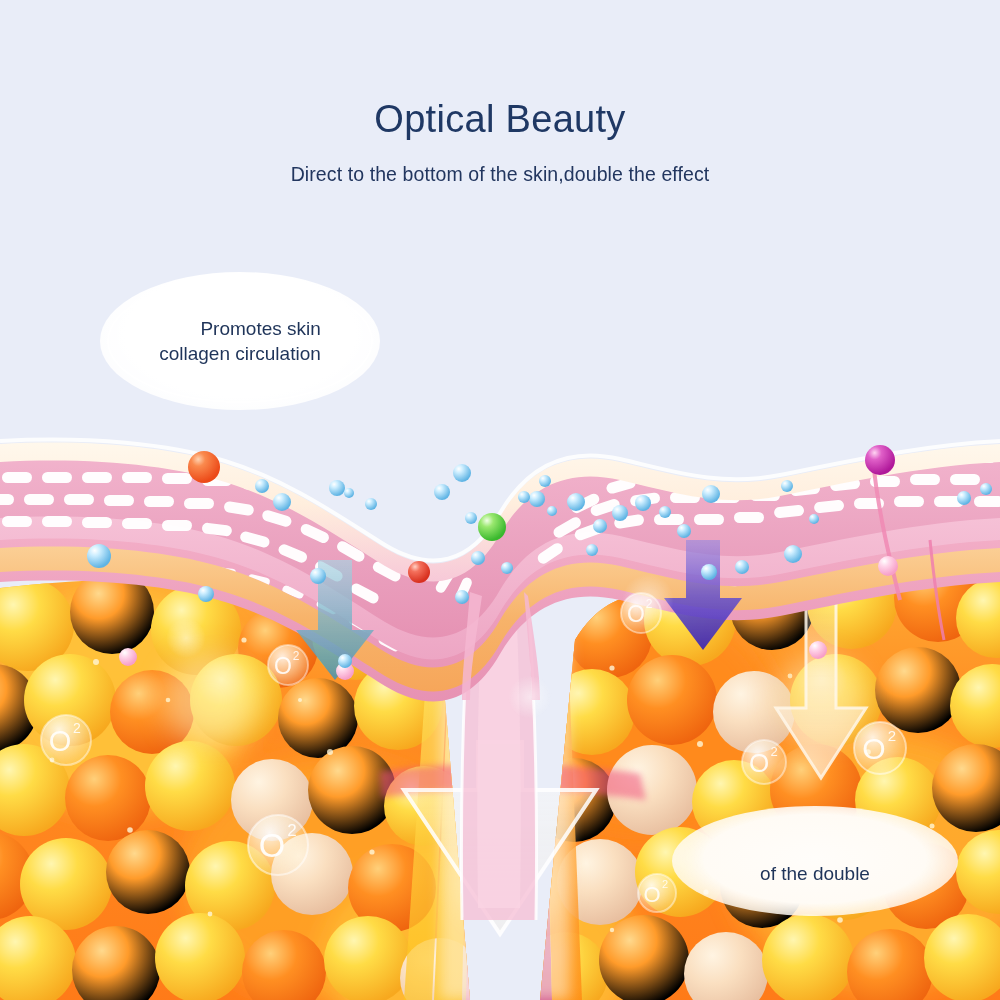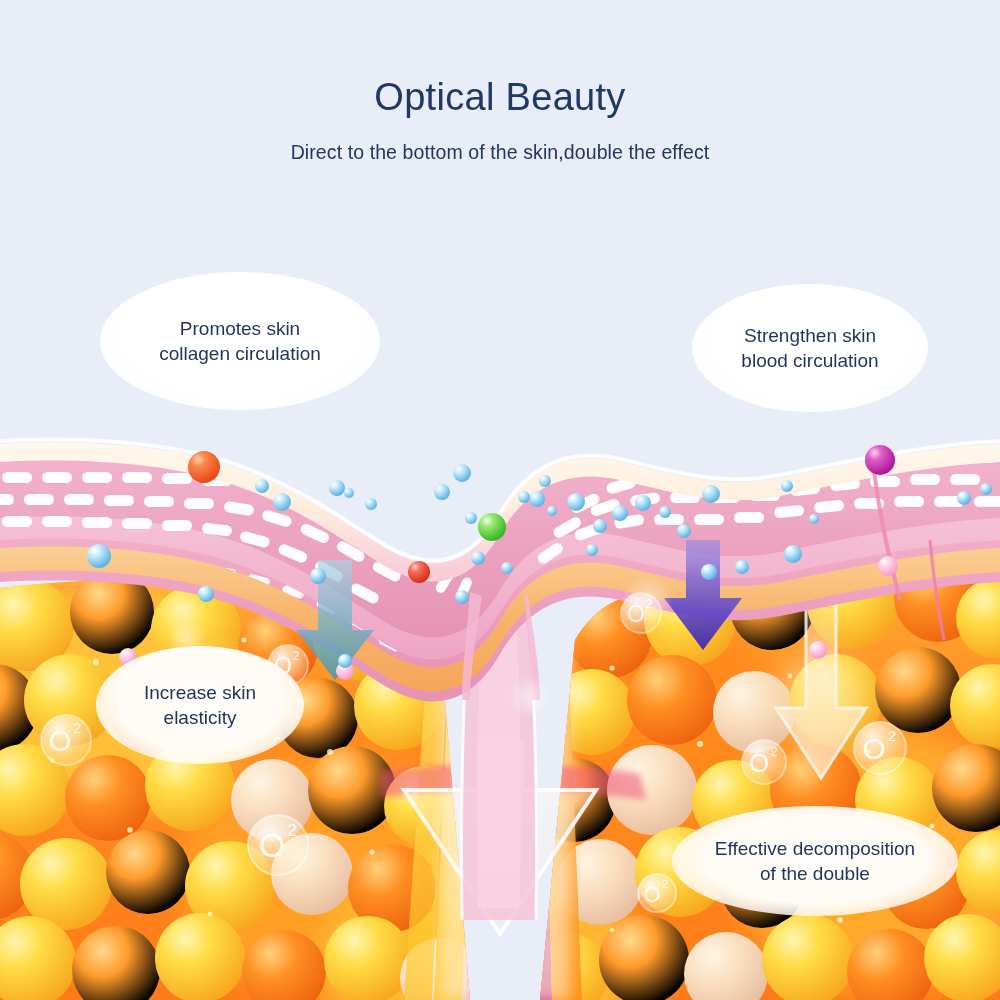--- a/index.html
+++ b/index.html
@@ -12,21 +12,21 @@
   #stage {
     position:relative;
     width:1000px; height:1000px;
     background:linear-gradient(170deg,#eaedf9 0%,#e9edf8 40%,#eef1fa 100%);
     overflow:hidden;
   }
 
   
   #header { position:absolute; top:0; left:0; width:1000px; text-align:center; z-index:60; }
   #title {
-    margin-top:76px;
+    margin-top:98px;
     font-size:38px; font-weight:400; letter-spacing:.3px;
     color:#1f3864;
   }
   #subtitle {
     margin-top:22px;
     font-size:19.5px; font-weight:400; letter-spacing:.1px;
     color:#22365f;
   }
 
   
@@ -36,21 +36,21 @@
   .callout{
     position:absolute; z-index:70;
     display:flex; align-items:center; justify-content:center;
     text-align:center; line-height:1.33;
     color:#1f3459; font-size:19px;
     border-radius:50%;
     background:radial-gradient(ellipse at 50% 45%,
         #ffffff 0%, #ffffff 58%, rgba(255,255,255,.88) 76%,
         rgba(255,255,255,.42) 89%, rgba(255,255,255,0) 100%);
   }
-  .callout span{ display:block; padding:0 10px; }
+  .callout span{ display:block; padding:0 10px;text-align:right; }
   .callout.ring::before{
     content:""; position:absolute; inset:9px;
     border-radius:50%;
     box-shadow:0 0 0 2px rgba(255,255,255,.75);
   }
   #callout-collagen   { left:100px;  top:272px; width:280px; height:138px; }
   #callout-blood      { left:692px;  top:284px; width:236px; height:128px; }
   #callout-elasticity { left:96px;   top:646px; width:208px; height:118px;
                         background:radial-gradient(ellipse at 50% 45%,
                         #fffdfa 0%, #fffcf7 56%, rgba(255,252,245,.82) 74%,
@@ -713,34 +713,22 @@
     <div id="subtitle">Direct to the bottom of the skin,double the effect</div>
   </div>
 
   <div class="callout ring" id="callout-collagen">
     <span>
       <em style="font-style:normal">Promotes skin</em><br>
       <em style="font-style:normal">collagen circulation</em>
     </span>
   </div>
 
-  <div class="callout ring" id="callout-blood">
-    <span>
-      <em style="font-style:normal">Strengthen skin</em><br>
-      <em style="font-style:normal">blood circulation</em>
-    </span>
-  </div>
-
-  <div class="callout" id="callout-elasticity">
-    <span>
-      <em style="font-style:normal">Increase skin</em><br>
-      <em style="font-style:normal">elasticity</em>
-    </span>
-  </div>
+
 
   <div class="callout" id="callout-pigment">
     <span>
-      <em style="font-style:normal">Effective decomposition</em><br>
+      <br>
       <em style="font-style:normal">of the double</em>
     </span>
   </div>
 
 </div>
 
 </body></html>

